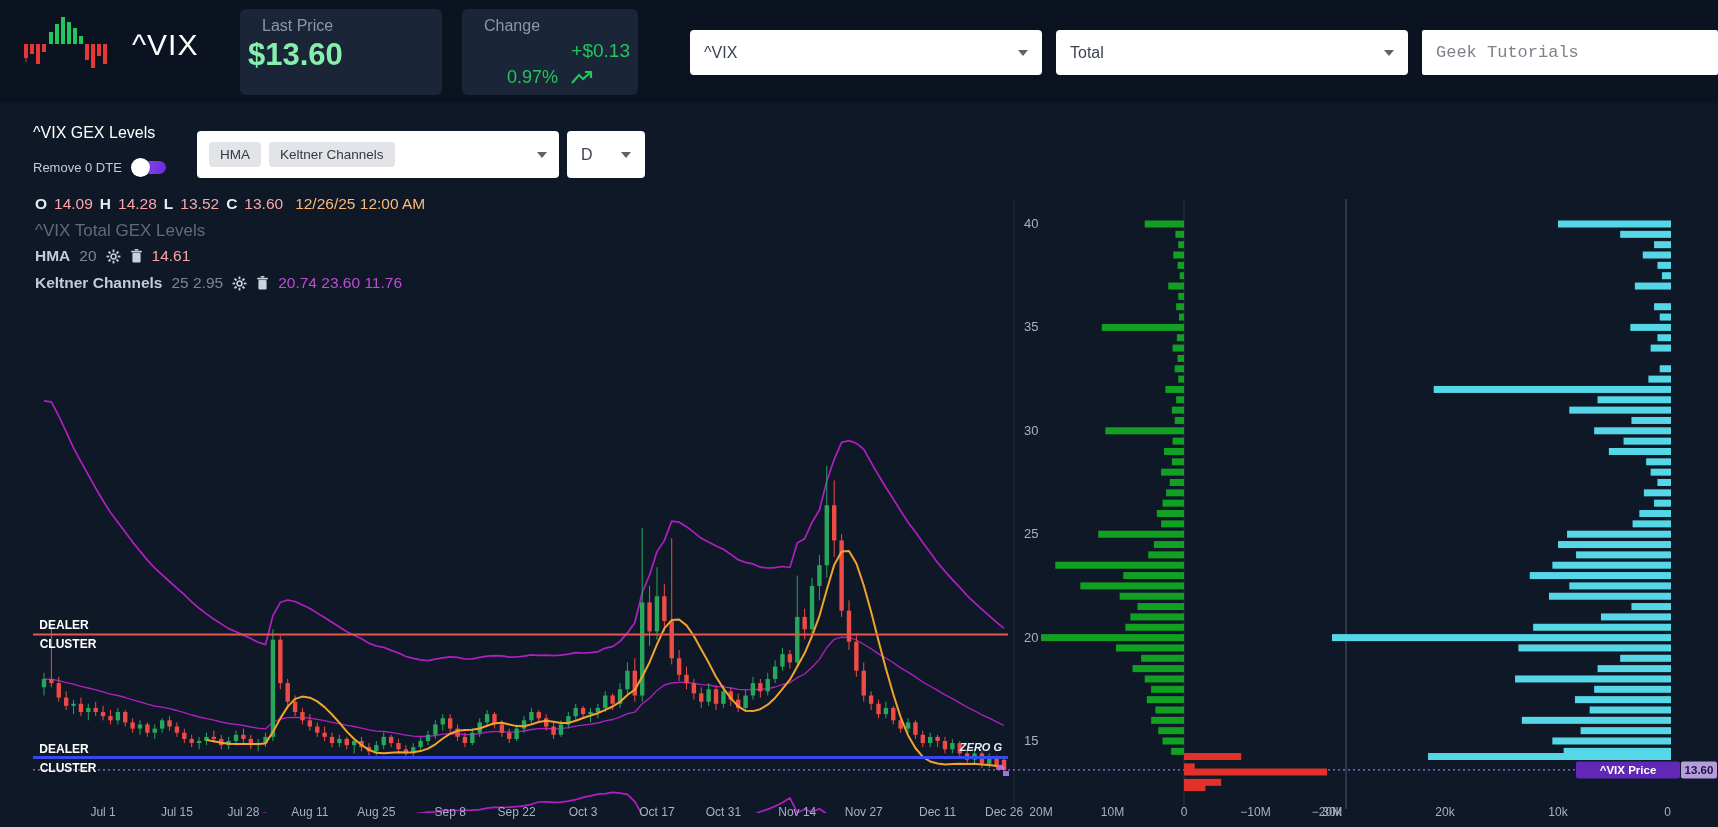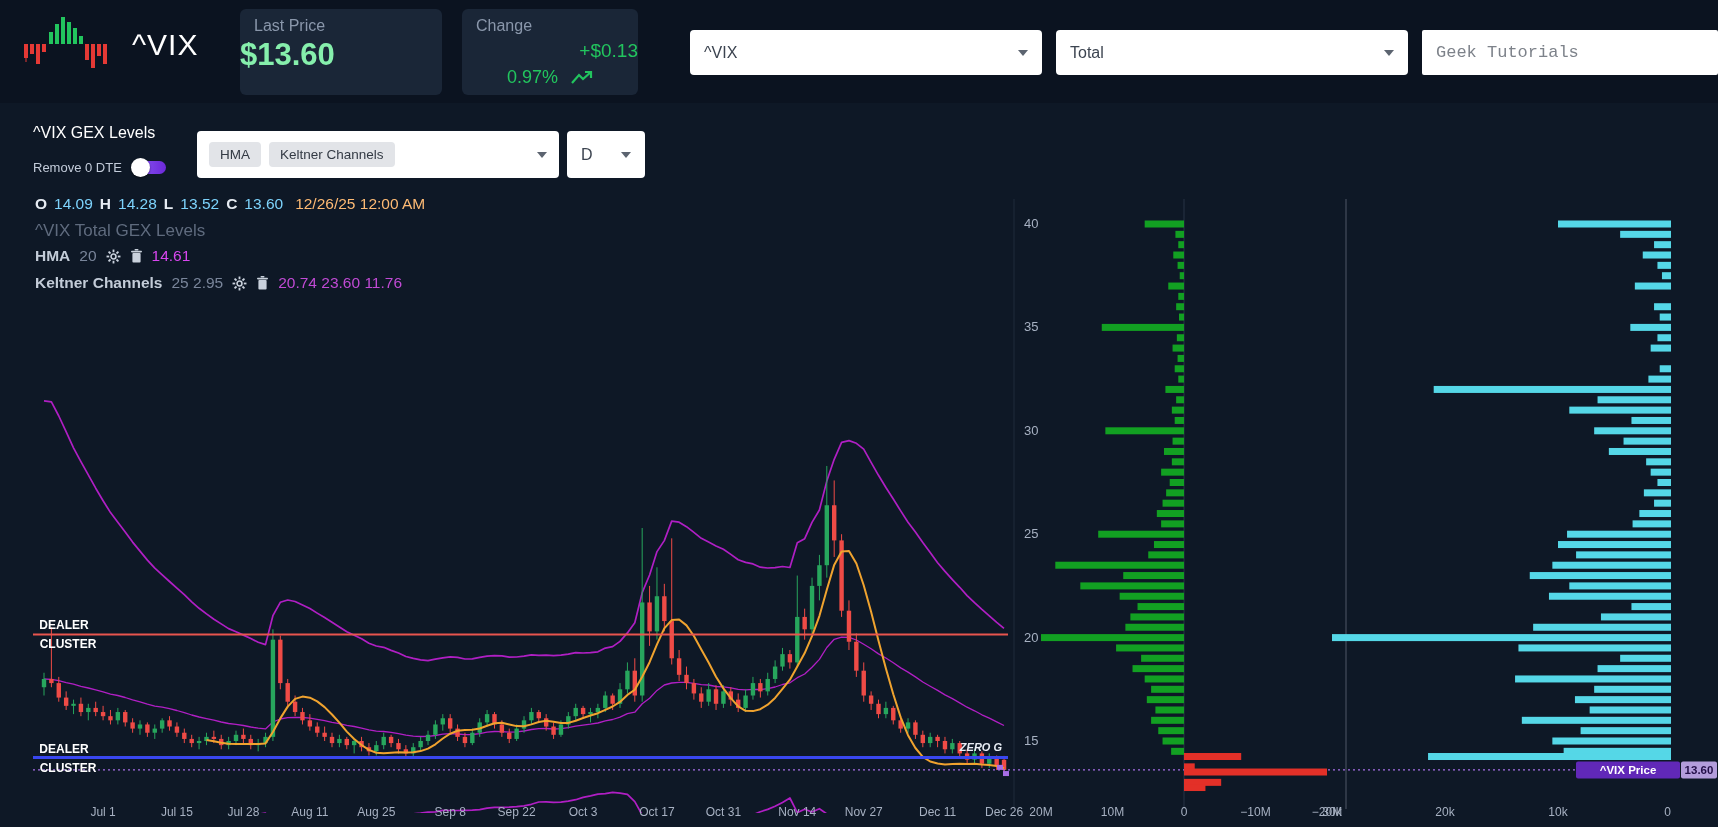--- a/index.html
+++ b/index.html
@@ -3,21 +3,21 @@
 <meta charset="utf-8">
 <style>
   *{margin:0;padding:0;box-sizing:border-box}
   html,body{width:1718px;height:827px;overflow:hidden}
   body{background:#0e1826;font-family:"Liberation Sans",sans-serif;position:relative}
   svg text{font-family:"Liberation Sans",sans-serif}
 
   .header{position:absolute;left:0;top:0;width:1718px;height:103px;background:#0b1320}
   .logo{position:absolute;left:22px;top:14px;display:flex;align-items:center;gap:14px}
   .logo-text{color:#ffffff;font-size:30px;letter-spacing:1px}
-  .card{position:absolute;top:9px;height:86px;background:#1a2637;border-radius:6px;padding:8px 0}
+  .card{position:absolute;top:9px;height:86px;background:#1a2637;border-radius:6px;padding:8px 8px}
   .card-last{left:240px;width:202px}
   .card-change{left:462px;width:176px}
   .card-label{color:#8a97ab;font-size:16px;padding-left:14px;text-align:left}
   .card-value{color:#86efac;font-size:31px;font-weight:700;margin-top:2px;text-align:left}
   .chg-amt{color:#22c55e;font-size:19px;margin-top:5px;text-align:right}
   .chg-pct{color:#22c55e;font-size:18px;margin-top:5px;display:flex;justify-content:center;align-items:center;gap:13px}
   .select{position:absolute;top:30px;height:45px;background:#ffffff;border-radius:4px;display:flex;align-items:center;padding:0 14px;color:#3c4450;font-size:16px;cursor:pointer}
   .sel-symbol{left:690px;width:352px}
   .sel-type{left:1056px;width:352px}
   .caret{margin-left:auto;width:0;height:0;border-left:5px solid transparent;border-right:5px solid transparent;border-top:6px solid #5c6470}
@@ -28,30 +28,30 @@
   .dte-row{position:absolute;left:33px;top:160px;display:flex;align-items:center;gap:12px}
   .dte-label{color:#c3ccda;font-size:13px}
   .toggle{width:32px;height:13px;border-radius:8px;background:linear-gradient(90deg,#8b5cf6,#6d28d9);position:relative;display:inline-block;cursor:pointer}
   .toggle .knob{position:absolute;left:-3px;top:-3px;width:19px;height:19px;border-radius:50%;background:#ffffff;box-shadow:0 1px 2px rgba(0,0,0,.5)}
   .ind-select{position:absolute;left:197px;top:131px;width:362px;height:47px;background:#fff;border-radius:4px;display:flex;align-items:center;gap:8px;padding:0 12px;cursor:pointer}
   .pill{background:#e2e4e8;border-radius:4px;padding:5px 11px;font-size:13.5px;color:#333a44;white-space:nowrap}
   .tf-select{position:absolute;left:567px;top:131px;width:78px;height:47px;background:#fff;border-radius:4px;display:flex;align-items:center;padding:0 14px;color:#3c4450;font-size:16px;cursor:pointer}
 
   .ohlc{position:absolute;left:35px;top:195px;display:flex;gap:7px;font-size:15.5px;align-items:baseline}
   .ohlc .k{color:#e6ebf2;font-weight:700}
-  .ohlc .v{color:#7dd3fc}
+  .ohlc .v{color:#fca5a5}
   .ohlc .dt{color:#fdba74;margin-left:5px}
   .lg2{position:absolute;left:35px;top:221px;color:#5f6b7e;font-size:17px}
   .lgrow{position:absolute;left:35px;display:flex;gap:9px;align-items:center;font-size:15.5px}
   .lg3{top:247px}
   .lg4{top:274px}
   .lgrow .nm{color:#c3ccd8;font-weight:700}
   .lgrow .prm{color:#79859a}
   .icon-btn{display:inline-flex;align-items:center;cursor:pointer}
-  .hma-val{color:#d946ef}
+  .hma-val{color:#fca5a5}
   .kc-val{color:#c04ad4}
 
   #chart{position:absolute;left:0;top:103px}
 </style>
 </head>
 <body>
 
 <div class="header">
   <div class="logo">
     <svg width="96" height="62" viewBox="0 0 96 62">

